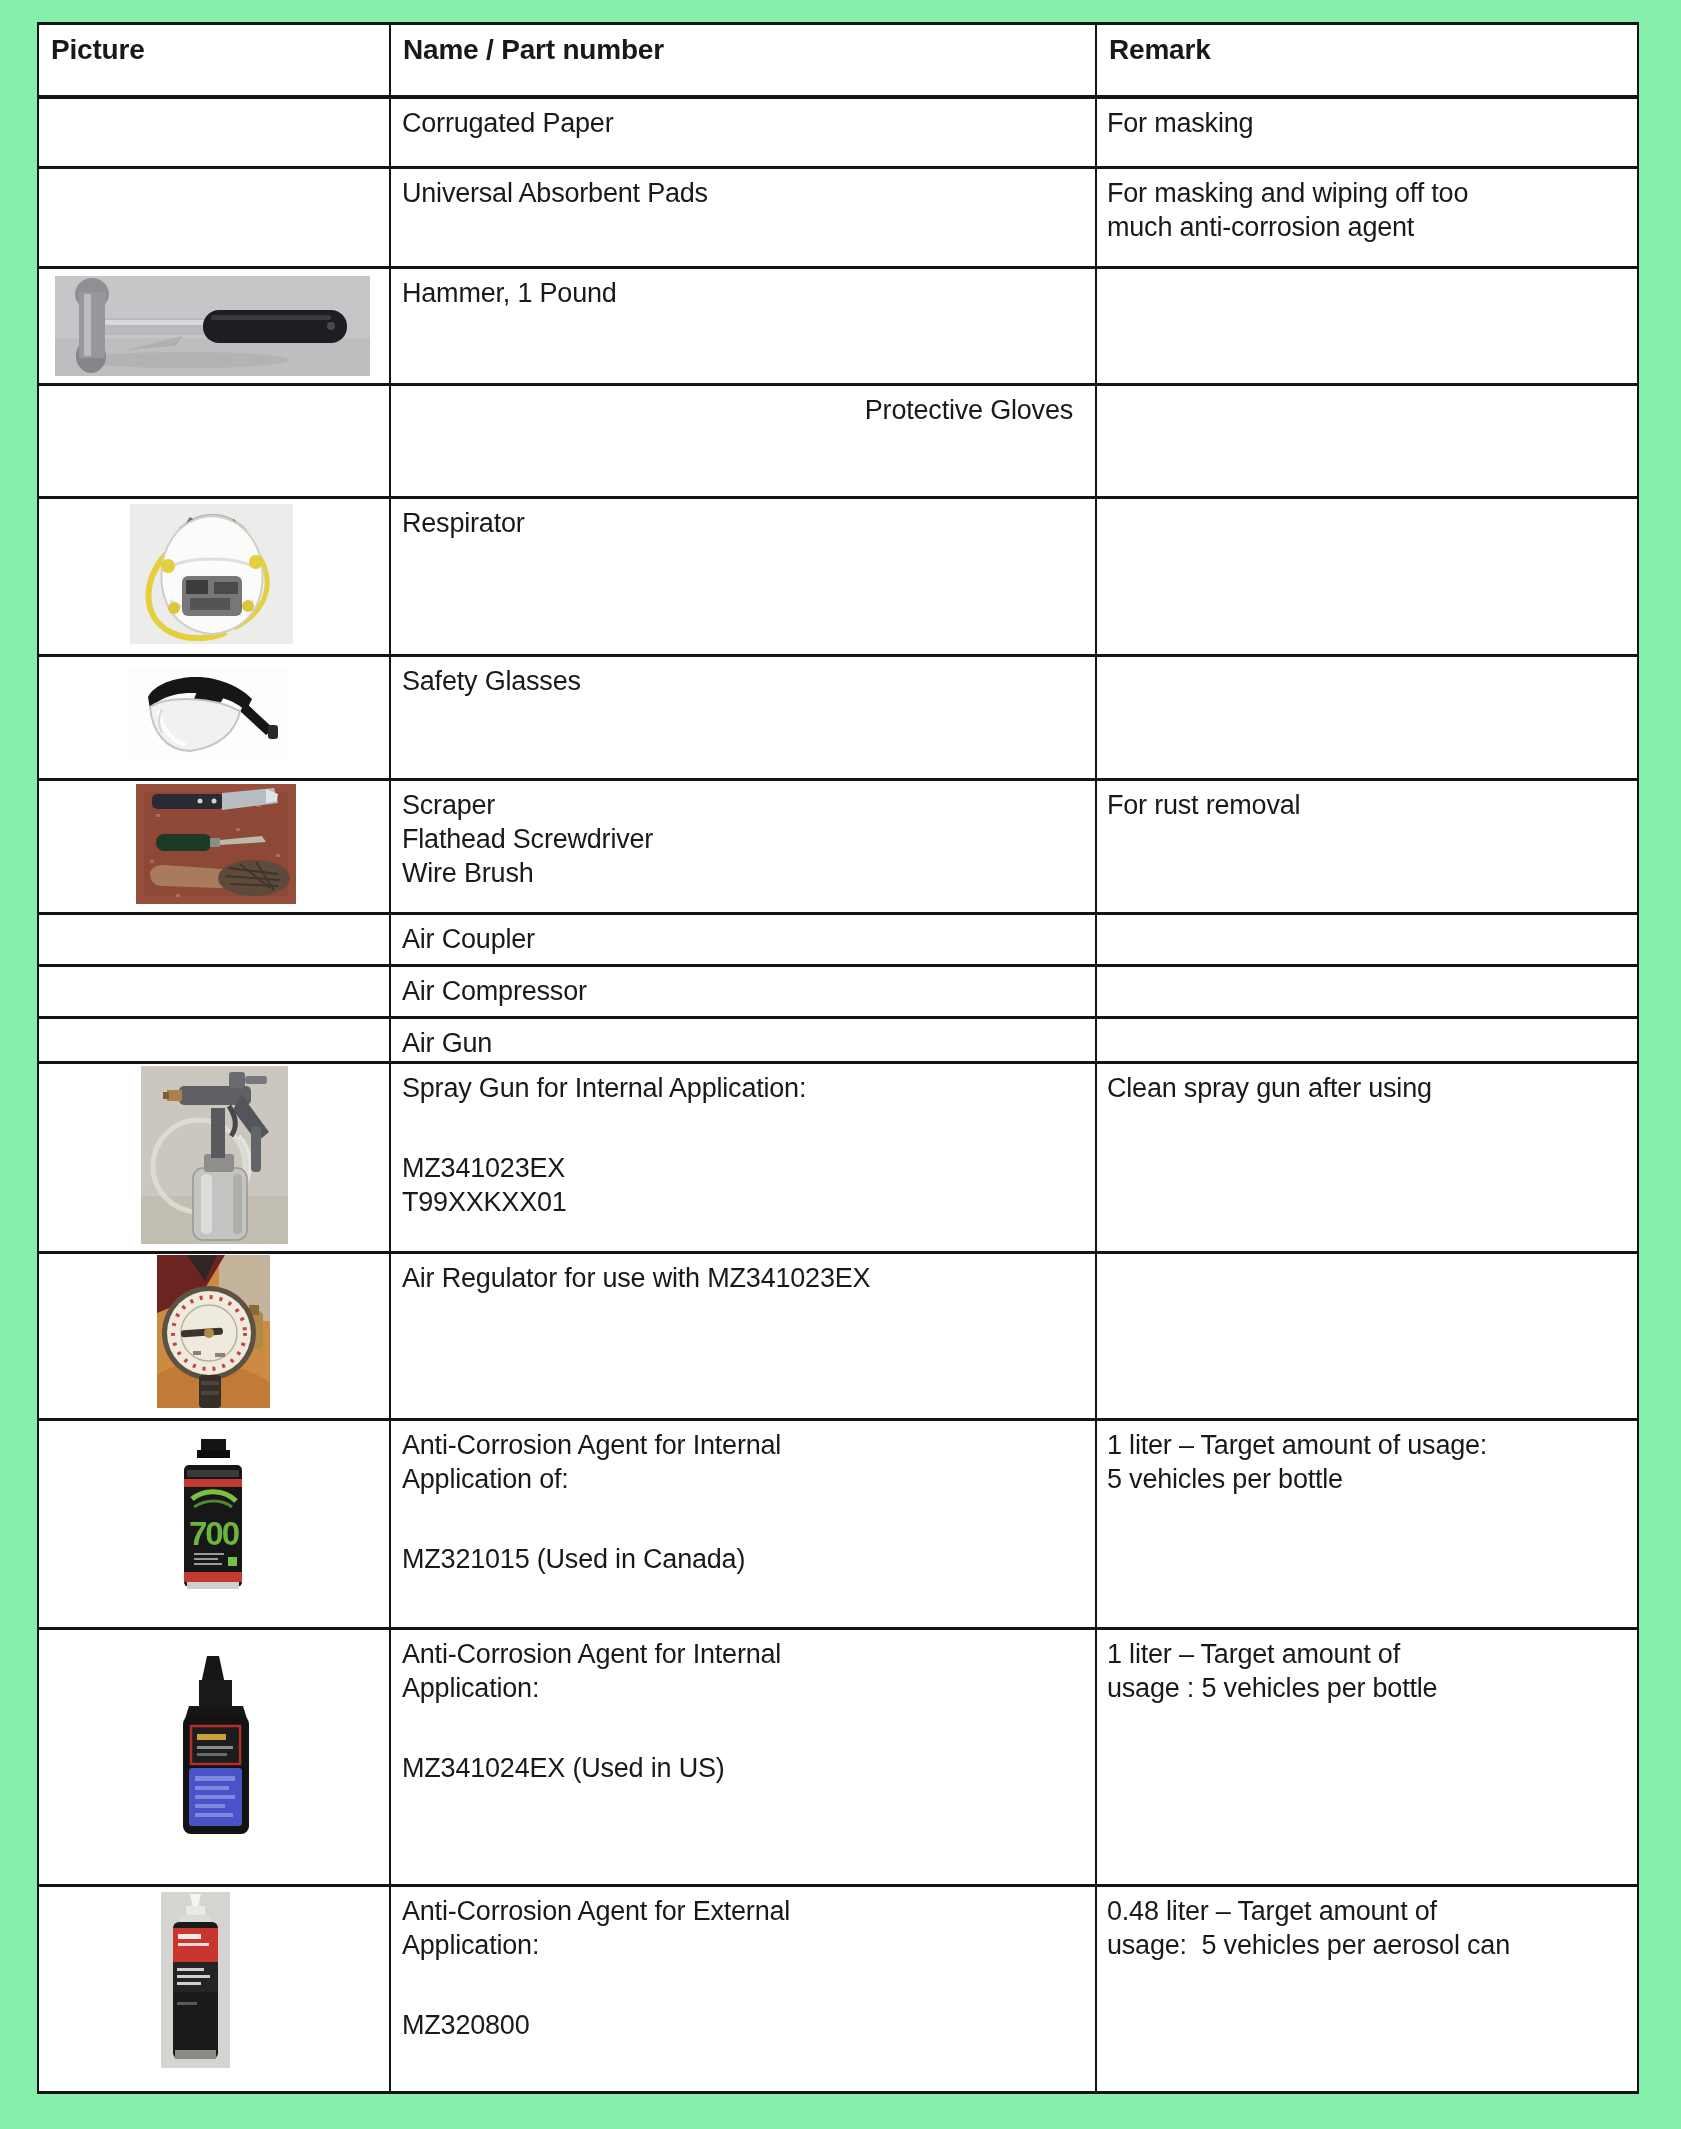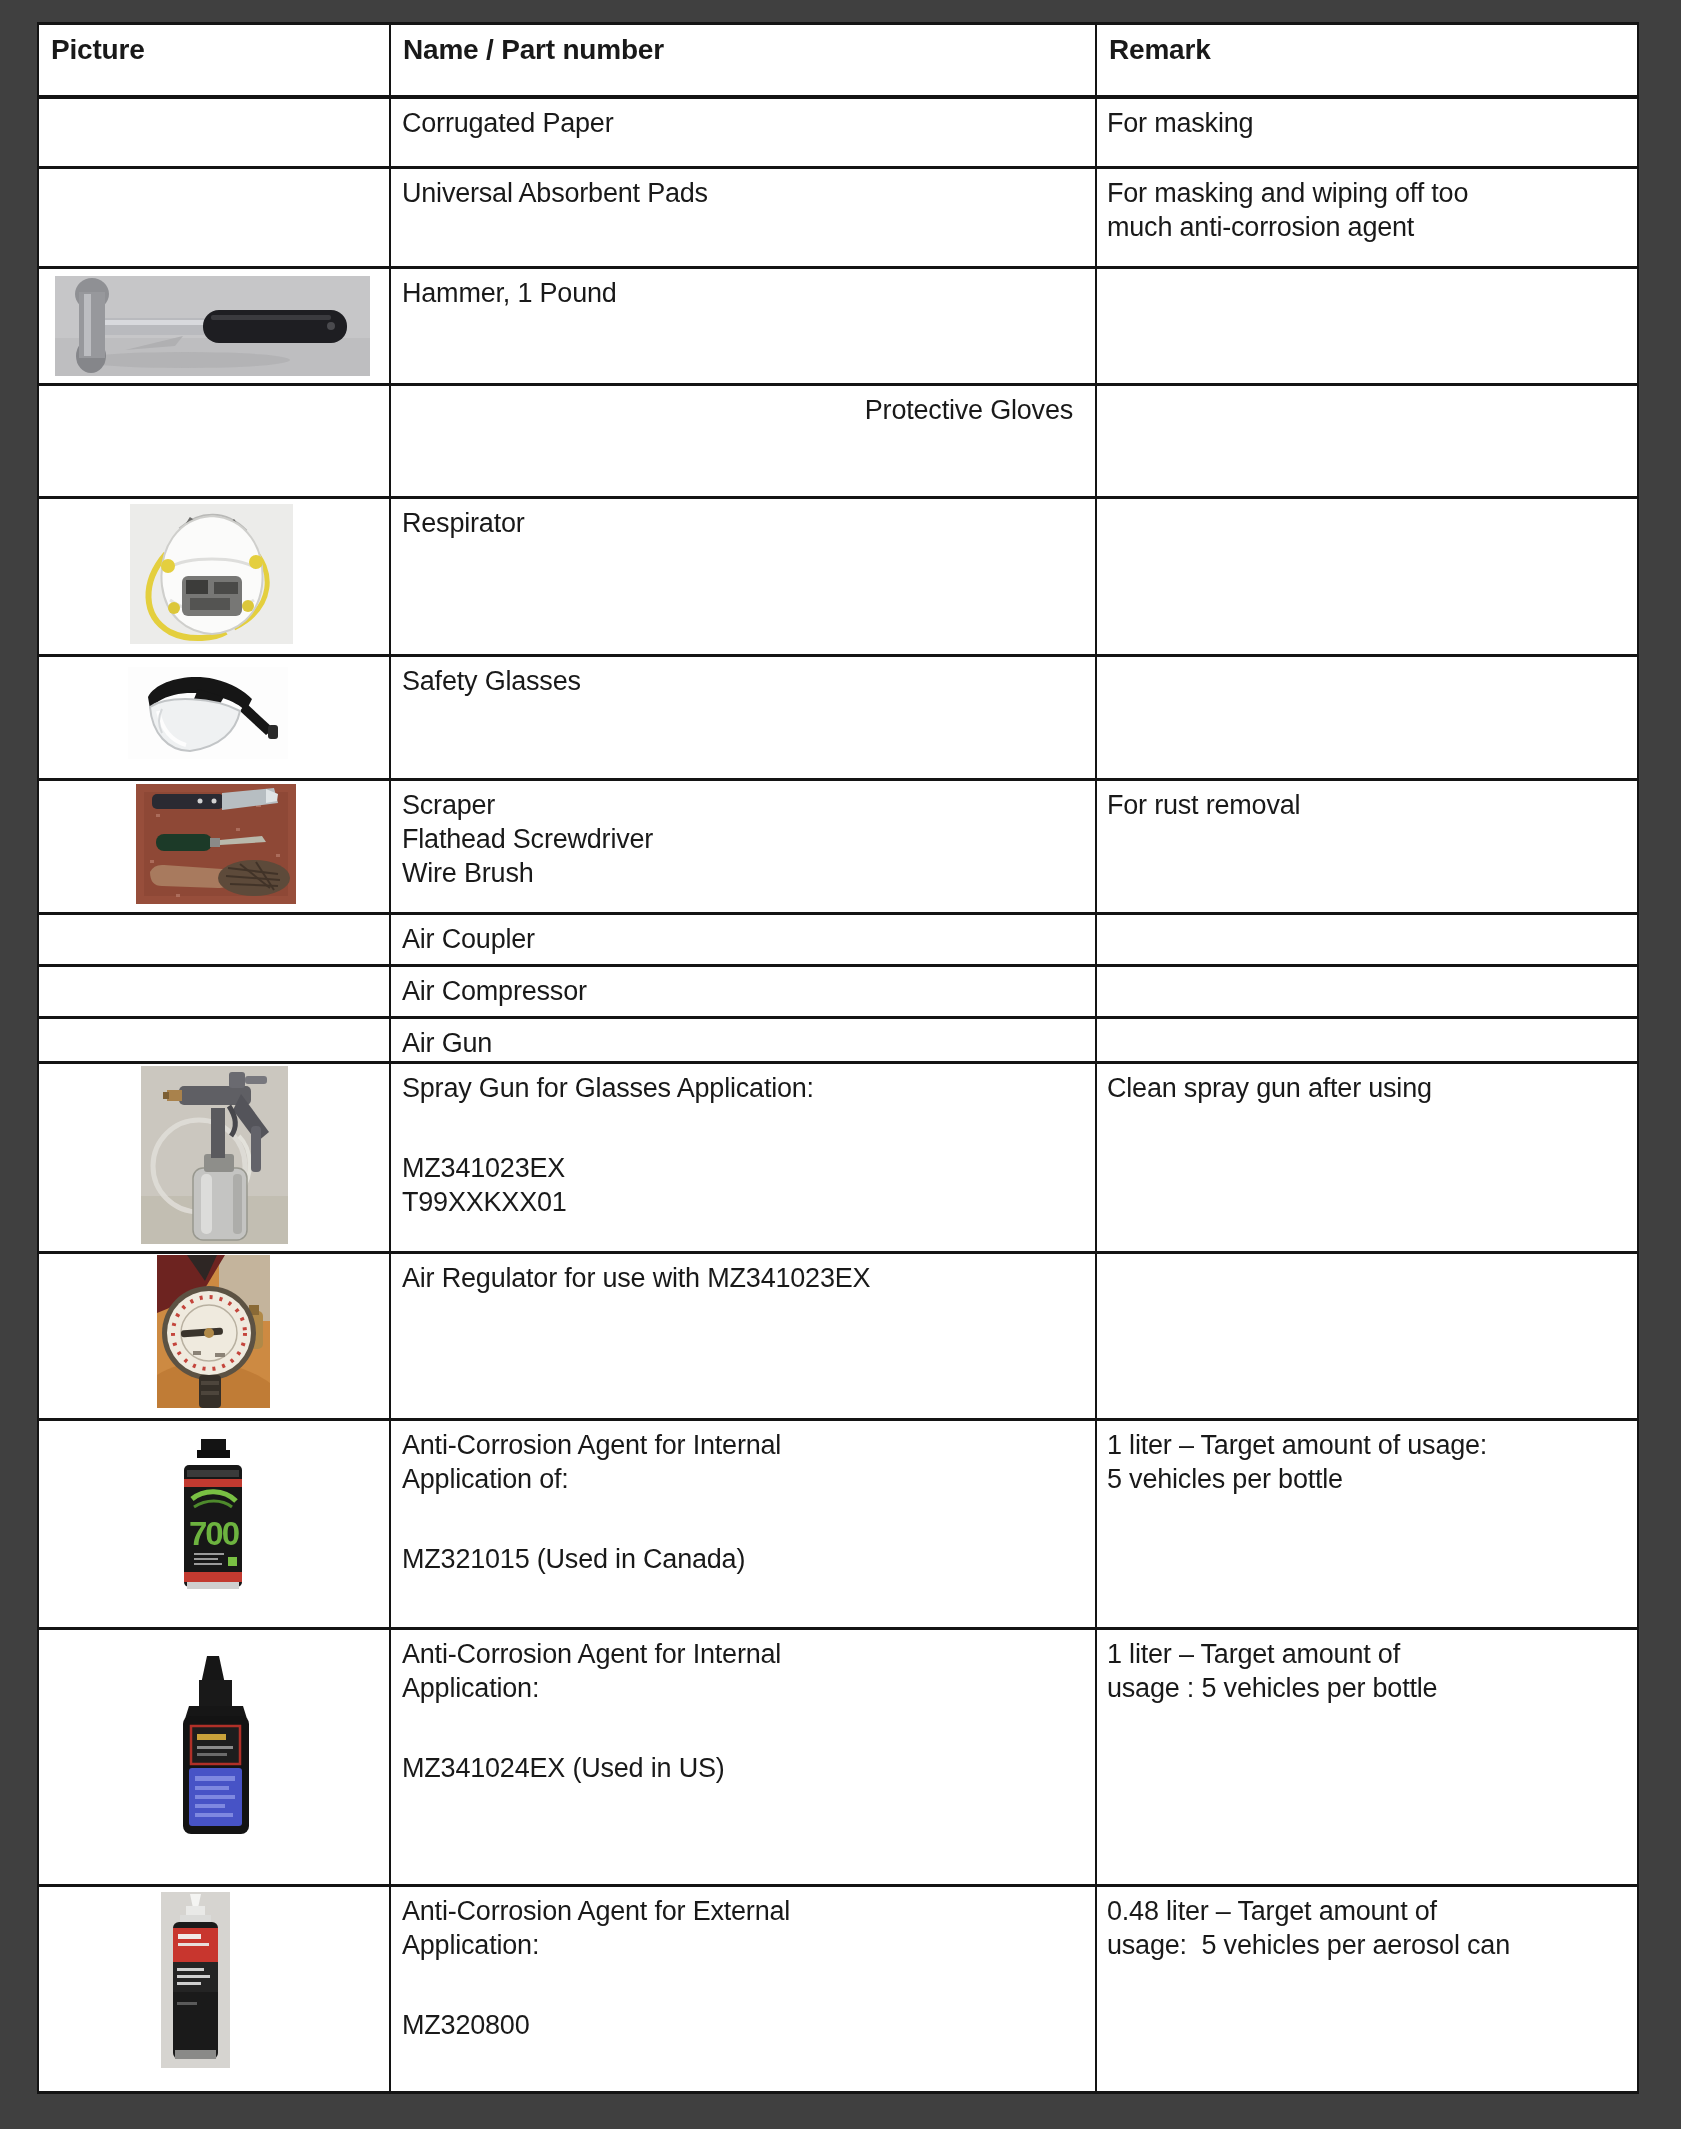--- a/index.html
+++ b/index.html
@@ -1,20 +1,20 @@
 <!DOCTYPE html>
 <html><head>
 <meta charset="utf-8">
 <style>
   html,body{margin:0;padding:0;background:#ffffff;}
   .page{
     position:relative;
     width:1681px;
     height:2129px;
-    background:#404040;
+    background:#86efac;
     font-family:"Liberation Sans","DejaVu Sans",sans-serif;
     color:#191919;
   }
   table.parts-table{
     position:absolute;
     left:37px;
     top:22px;
     border-collapse:collapse;
     table-layout:fixed;
     width:1600px;
@@ -267,21 +267,21 @@
     <rect x="26" y="24" width="15" height="11" fill="#a9824c"></rect>
     <rect x="22" y="26" width="6" height="7" fill="#7c5f34"></rect>
     <polygon points="100,28 128,66 116,76 92,44" fill="#54545a"></polygon>
     <rect x="110" y="60" width="10" height="46" rx="4" fill="#63636a"></rect>
     <path d="M88 40 C96 52 96 62 90 70" fill="none" stroke="#47474c" stroke-width="5"></path>
     <rect x="88" y="6" width="16" height="16" rx="3" fill="#6a6a70"></rect>
     <rect x="104" y="10" width="22" height="8" rx="3" fill="#77777d"></rect>
   </svg>
           </td>
     <td class="name-cell">
-            <div class="line">Spray Gun for Glasses Application:</div>
+            <div class="line">Spray Gun for Internal Application:</div>
             <div class="line blank">&nbsp;</div>
             <div class="line">MZ341023EX</div>
             <div class="line">T99XXKXX01</div>
           </td>
     <td class="remark-cell">
             <div class="line">Clean spray gun after using</div>
           </td>
   </tr>
         <tr class="row-13">
     <td class="picture-cell">

